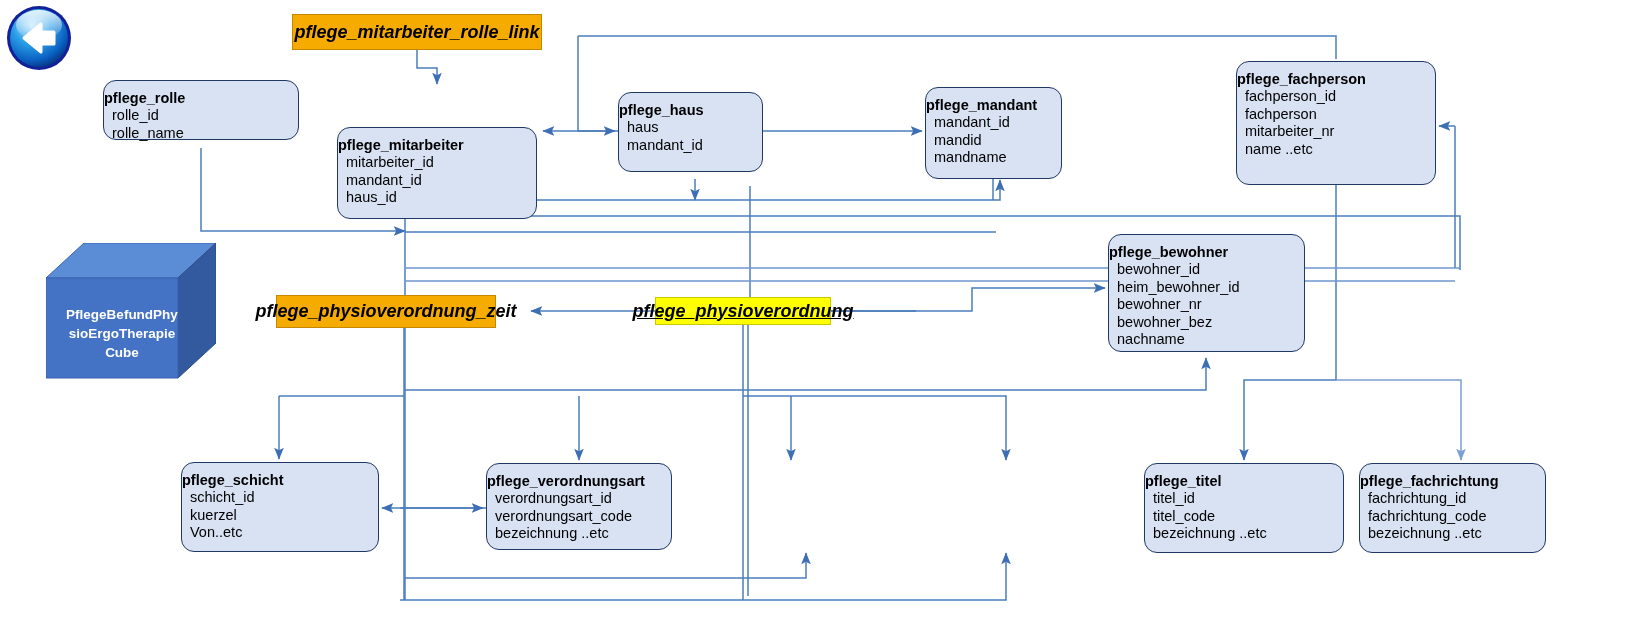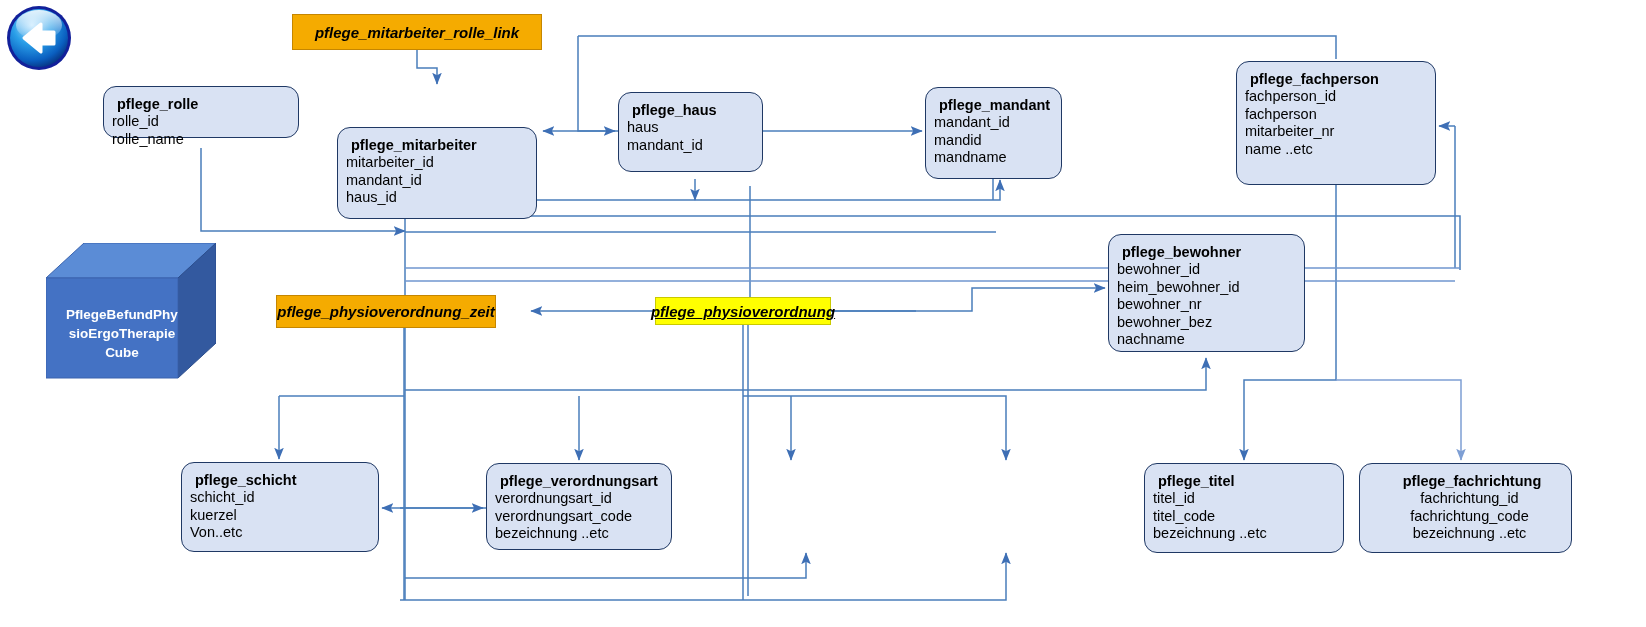--- a/index.html
+++ b/index.html
@@ -30,21 +30,20 @@
     background: #d9e2f3;
     border: 1.6px solid #1f3864;
     border-radius: 13px;
     padding: 9px 0 0 0;
     z-index: 5;
   }
   .entity .ename {
     font-weight: bold;
     font-size: 14.5px;
     color: #000000;
-    padding-left: 13px;
     line-height: 17px;
     white-space: nowrap;
   }
   .entity .attrs {
     padding-left: 8px;
     margin-top: 0px;
   }
   .entity .attr {
     font-size: 14.5px;
     color: #000000;
@@ -64,21 +63,21 @@
     background: #f5ab00;
     border: 1.3px solid #c58600;
   }
   .hbox.yellow {
     background: #ffff00;
     border: 1.3px solid #c9c900;
   }
   .hbox .hlabel {
     font-style: italic;
     font-weight: bold;
-    font-size: 15px;
+    font-size: 18px;
     color: #000000;
     white-space: nowrap;
   }
   .hbox.yellow .hlabel {
     text-decoration: underline;
   }
   
   .cube {
     position: absolute;
     z-index: 5;
@@ -218,21 +217,21 @@
   </div>
 
   <div class="hbox orange" style="left:276px; top:295px; width:220px; height:33px;">
     <span class="hlabel">pflege_physioverordnung_zeit</span>
   </div>
 
   <div class="hbox yellow" style="left:655px; top:297px; width:176px; height:28px;">
     <span class="hlabel">pflege_physioverordnung</span>
   </div>
 
-  <div class="entity" style="left:103px; top:86px; width:196px; height:52px;">
+  <div class="entity" style="left:103px; top:80px; width:196px; height:60px;">
     <div class="ename">pflege_rolle</div>
     <div class="attrs">
       <div class="attr">rolle_id</div>
       <div class="attr">rolle_name</div>
     </div>
   </div>
 
   <div class="entity" style="left:337px; top:87px; width:200px; height:92px;margin-top:40px;">
     <div class="ename">pflege_mitarbeiter</div>
     <div class="attrs">
@@ -302,21 +301,21 @@
 
   <div class="entity" style="left:1144px; top:463px; width:200px; height:90px;">
     <div class="ename">pflege_titel</div>
     <div class="attrs">
       <div class="attr">titel_id</div>
       <div class="attr">titel_code</div>
       <div class="attr">bezeichnung  ..etc</div>
     </div>
   </div>
 
-  <div class="entity" style="left:1359px; top:463px; width:213px; height:90px;text-align:center;">
+  <div class="entity" style="left:1359px; top:463px; width:187px; height:90px;">
     <div class="ename">pflege_fachrichtung</div>
     <div class="attrs">
       <div class="attr">fachrichtung_id</div>
       <div class="attr">fachrichtung_code</div>
       <div class="attr">bezeichnung  ..etc</div>
     </div>
   </div>
 
 </div>
 

